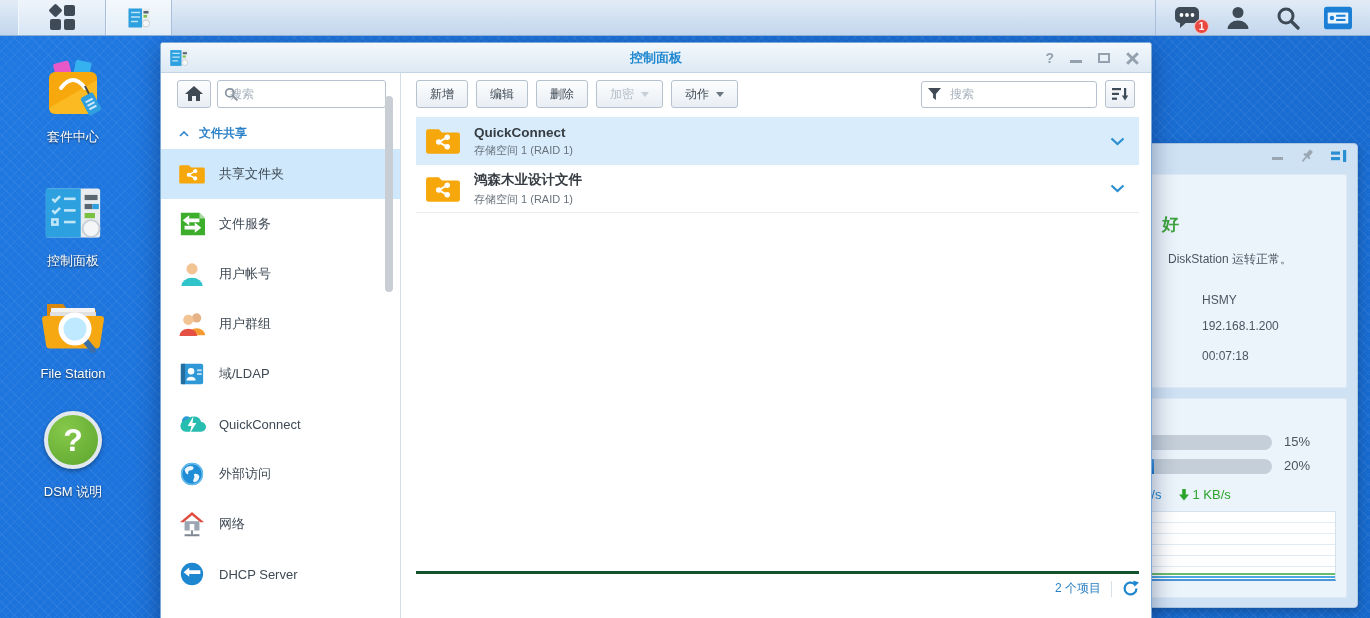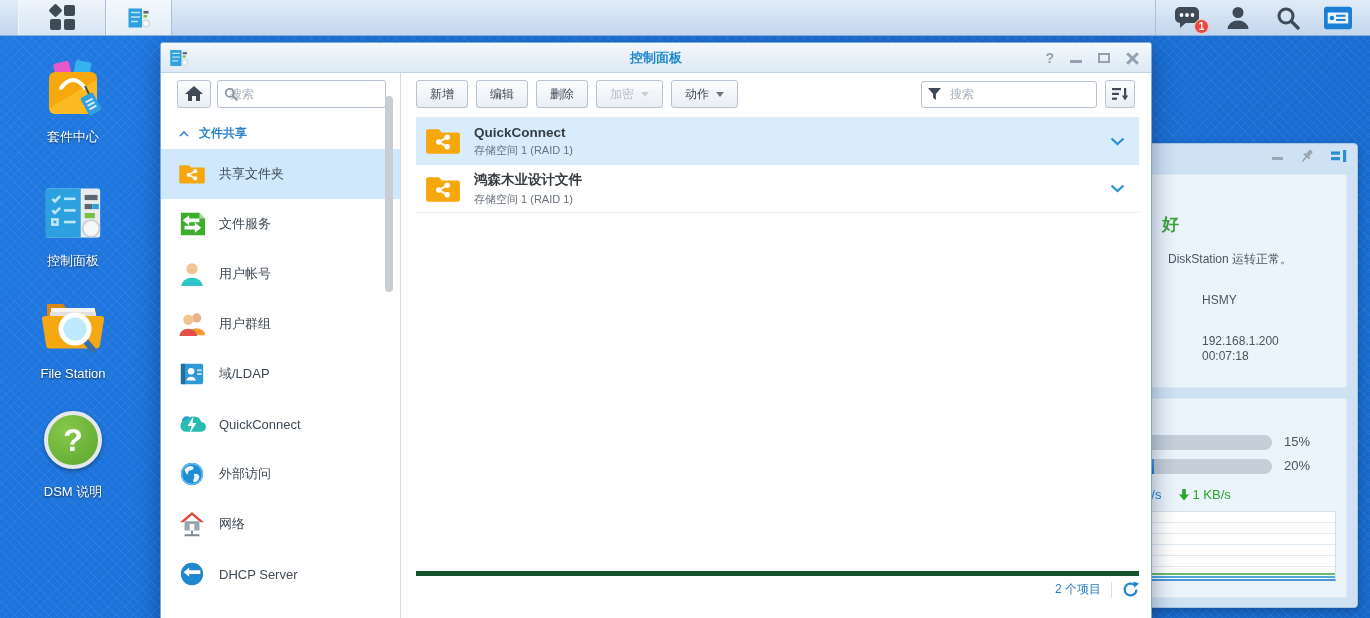--- a/index.html
+++ b/index.html
@@ -57,21 +57,21 @@
     box-shadow:0 3px 10px rgba(0,0,0,.25);
   }
   .w-head { position:absolute; top:4px; right:10px; display:flex; gap:16px; align-items:center; height:20px; }
   .w-card { position:absolute; left:10px; right:10px; background:#ebf3fb;
     border:1px solid #dde9f4; border-radius:2px; }
   .w-card1 { top:30px; height:214px; }
   .w-card2 { top:254px; height:200px; }
   .w-health { position:absolute; left:150px; top:38px; color:#3fa33f; font-size:17px; font-weight:bold; }
   .w-status { position:absolute; left:156px; top:76px; color:#4a5560; font-size:12px; }
   .w-val { position:absolute; left:190px; color:#4a5560; font-size:12px; }
-  .w-srv { top:118px; } .w-ip { top:159px; } .w-up { top:174px; }
+  .w-srv { top:118px; } .w-ip { top:144px; } .w-up { top:174px; }
   .w-bar { position:absolute; left:15px; width:245px; height:15px; background:#c4cfd9;
     border-radius:8px; overflow:hidden; }
   .w-bar .fill { height:100%; background:linear-gradient(#4aa0e8,#1f7bd4); border-radius:8px 0 0 8px; }
   .w-b1 { top:36px; } .w-b2 { top:60px; }
   .w-pct { position:absolute; left:272px; color:#4a5560; font-size:13px; }
   .w-p1 { top:35px; } .w-p2 { top:59px; }
   .w-speeds { position:absolute; left:122px; top:88px; font-size:13px; display:flex; gap:18px; align-items:center; }
   .w-upld { color:#1e87cf; } .w-dnld { color:#2ba52b; display:flex; align-items:center; gap:3px; }
   .w-chart { position:absolute; left:10px; right:10px; top:112px; height:70px;
     background:repeating-linear-gradient(#ffffff 0 10px, #e0ebf4 10px 11px);
@@ -143,21 +143,21 @@
   .folder-row { display:flex; align-items:center; height:48px; padding:0 14px 0 9px;
     cursor:pointer; position:relative; }
   .folder-row.sel { background:#d8ecfb; }
   .folder-row + .folder-row { border-bottom:1px solid #e7ecf1; }
   .row-text { margin-left:13px; }
   .row-title { font-size:13.5px; font-weight:bold; color:#363c42; }
   .row-sub { font-size:11px; color:#69727c; margin-top:3px; }
   .row-chev { margin-left:auto; cursor:pointer; display:flex; }
 
   .main-footer { position:absolute; top:498px; left:15px; right:12px; height:32px;
-    border-top:5px solid #14532d; display:flex; align-items:center; justify-content:flex-end; gap:10px; }
+    border-top:3px solid #14532d; display:flex; align-items:center; justify-content:flex-end; gap:10px; }
   .count { color:#2a7fc0; font-size:12px; }
   .foot-sep { width:1px; height:16px; background:#d8dfe6; }
   .refresh { cursor:pointer; display:flex; }
 </style>
 </head>
 <body>
 
 <div class="desktop"></div>
 
 <div class="dicon di-pkg">

